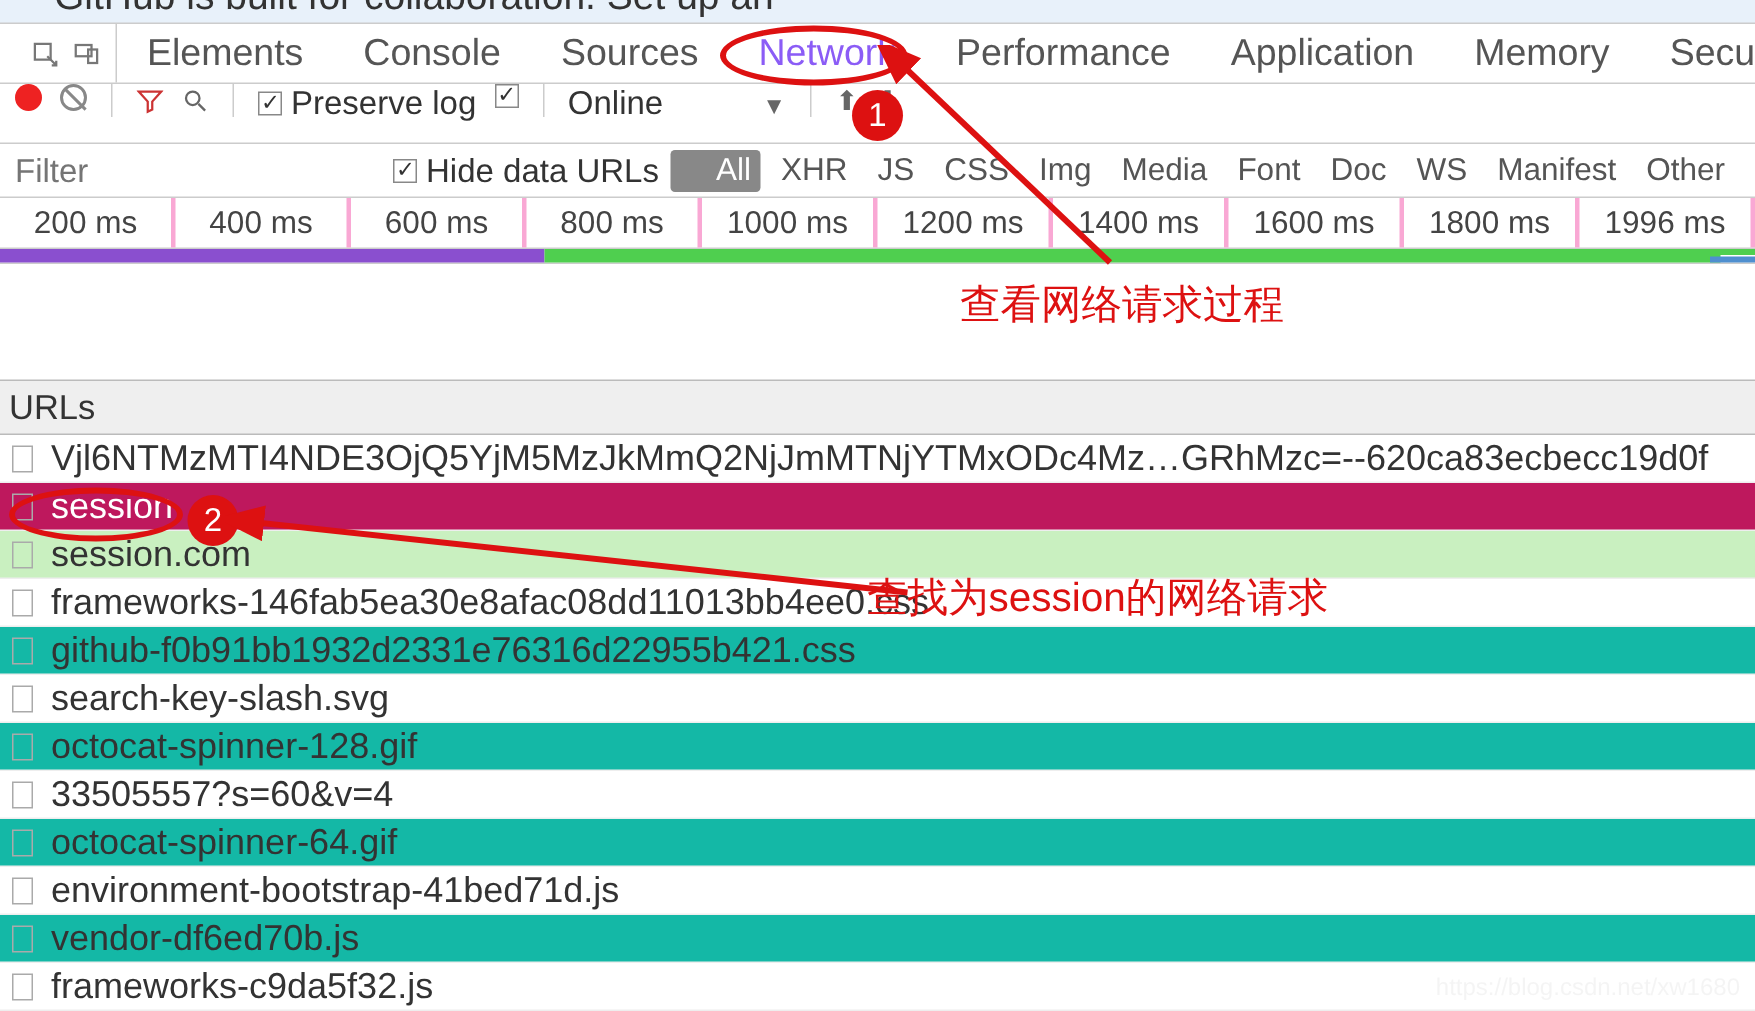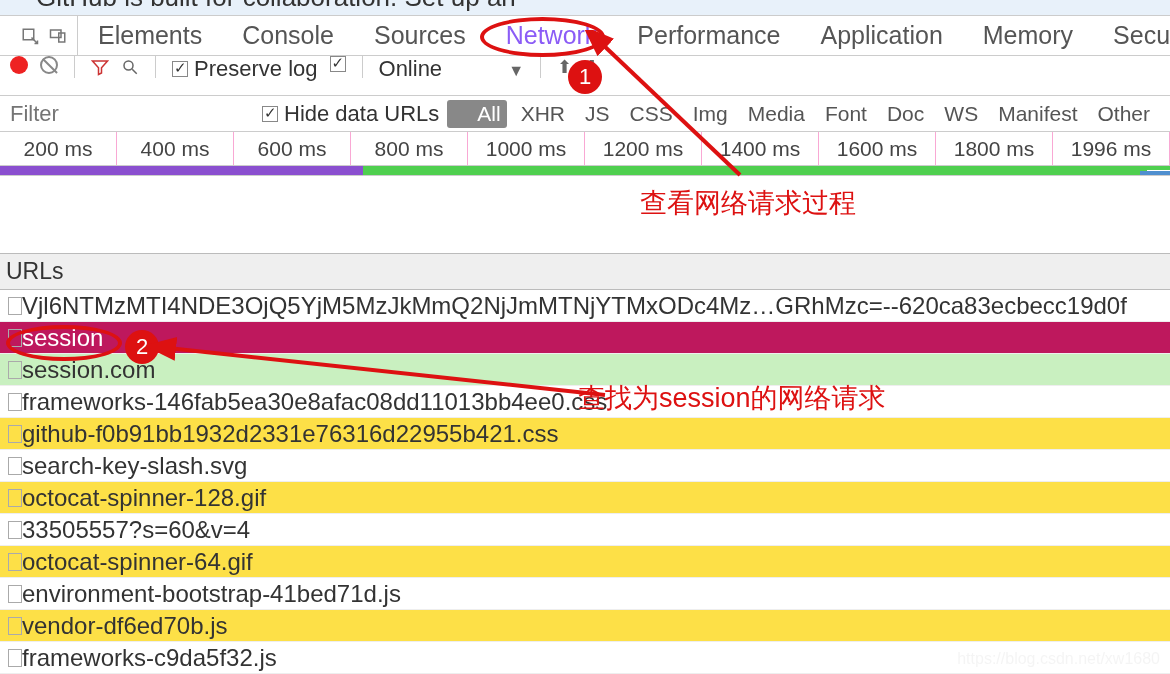--- a/index.html
+++ b/index.html
@@ -111,21 +111,21 @@
   
   .timeline {
     height: 34px;
     display: flex;
     font-size: 21px;
     color: #444;
     border-bottom: 1px solid #ccc;
   }
   .timeline .tick {
     flex: 1;
-    border-right: 1px solid #f9a8d4;
+    border-right: 3px solid #f9a8d4;
     display: flex;
     align-items: center;
     justify-content: center;
   }
   .waterfall {
     height: 10px;
     position: relative;
     border-bottom: 1px solid #ccc;
   }
   .waterfall .bar1 { position:absolute; left:0; width:31%; height:100%; background:#8a4fcf; }
@@ -144,29 +144,29 @@
     border-bottom: 1px solid #bbb;
     padding: 4px 6px;
     font-size: 23px;
   }
   .rows { font-size: 24px; }
   .row {
     display: flex;
     align-items: center;
     height: 32px;
     padding: 0 8px;
-    gap: 0;
+    gap: 12px;
     border-bottom: 1px solid #eee;
     white-space: nowrap;
     overflow: hidden;
   }
   .row .doc-icon { width:14px; height:18px; border:1px solid #aaa; display:inline-block; flex-shrink:0;}
   .row.selected { background:#be185d; color:#fff; }
   .row.highlight { background:#c9f0c0; }
-  .row.alt { background:#fde047; }
+  .row.alt { background:#14b8a6; }
 
   
   .anno-circle {
     position: absolute;
     border: 4px solid #d11;
     border-radius: 50%;
   }
   .anno-num {
     position: absolute;
     width: 34px; height: 34px;

